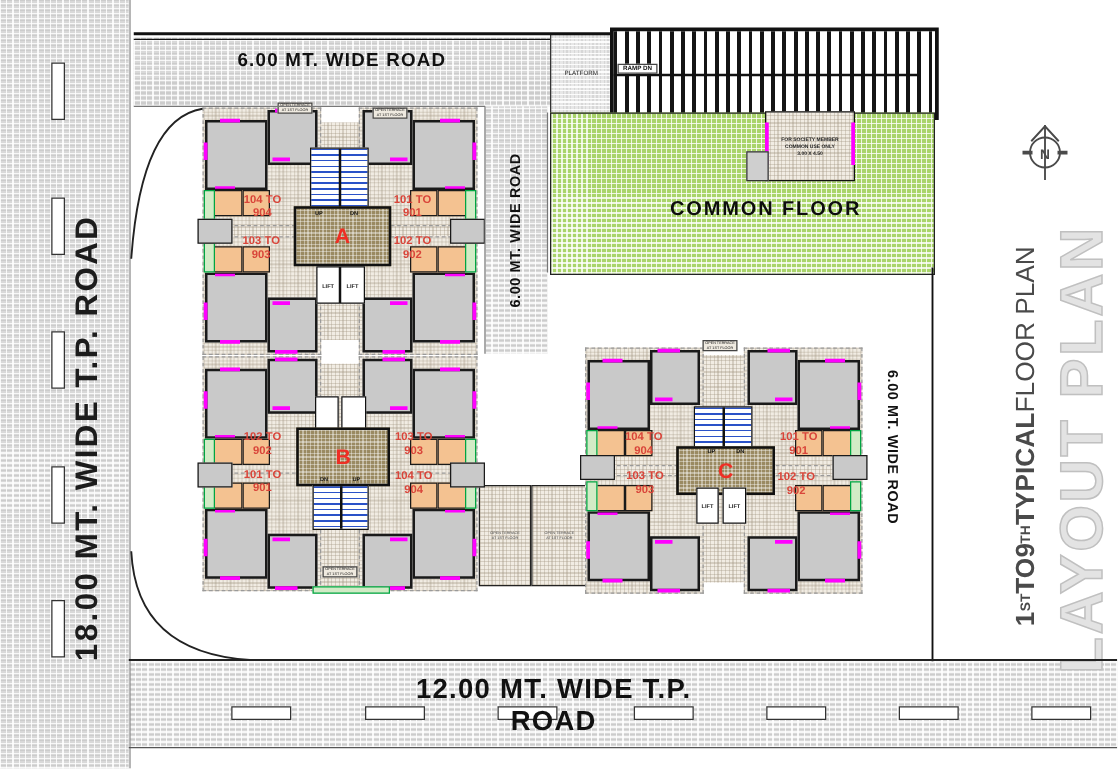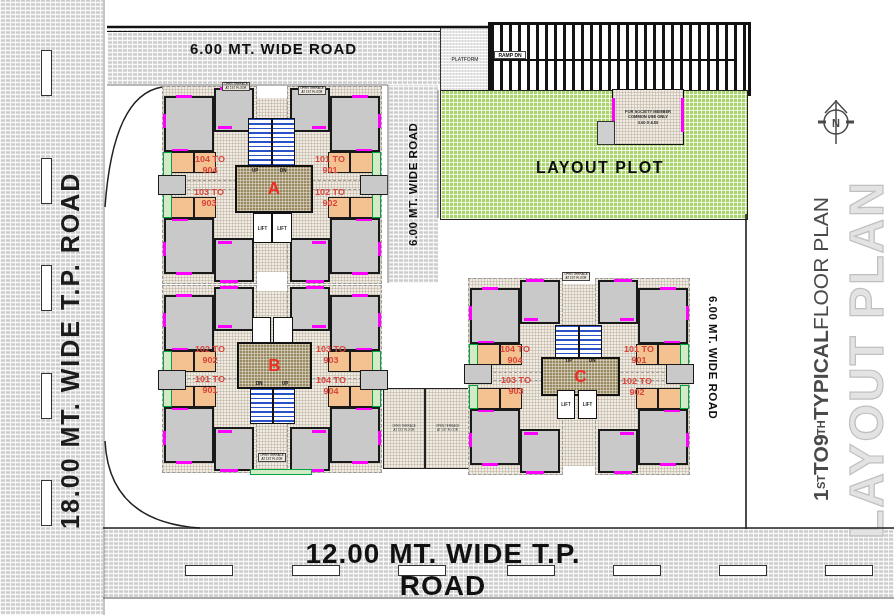--- a/index.html
+++ b/index.html
@@ -32,21 +32,21 @@
   #road-top{left:107px;top:30px;width:333px;height:55px;}
   #road-mid{left:388px;top:85px;width:50px;height:198px;}
   .dash{position:absolute;background:#fff;border:1px solid #333;}
   .dash.v{width:9px;height:44px;left:41px;}
   .dash.h{height:9px;width:46px;top:37px;}
   .road-txt{font-weight:bold;color:#1c1c1c;letter-spacing:1px;}
   #lbl-road-left{position:absolute;left:50px;top:115px;width:40px;height:470px;z-index:2;
     writing-mode:vertical-rl;transform:rotate(180deg);font-size:25px;font-weight:bold;
     display:flex;align-items:center;justify-content:center;letter-spacing:2px;}
   #lbl-road-bottom{position:absolute;left:200px;top:10px;width:280px;text-align:center;
-    font-size:28px;font-weight:bold;letter-spacing:1px;}
+    font-size:22px;font-weight:bold;letter-spacing:1px;}
   #lbl-road-top{position:absolute;left:0;top:10px;width:100%;text-align:center;
     font-size:15px;font-weight:bold;letter-spacing:1px;}
   #lbl-road-mid{position:absolute;left:0;top:0;width:100%;height:100%;
     writing-mode:vertical-rl;transform:rotate(180deg);font-size:11.5px;font-weight:bold;
     display:flex;align-items:center;justify-content:center;letter-spacing:.5px;}
   #lbl-road-right{position:absolute;left:702px;top:296px;height:135px;width:22px;z-index:2;
     writing-mode:vertical-rl;font-size:11.5px;font-weight:bold;letter-spacing:.5px;
     display:flex;align-items:center;}
 
   
@@ -160,21 +160,21 @@
   <div id="platform">
     <div class="lbl">PLATFORM</div>
   </div>
 
   <div id="ramp">
     <div class="divider"></div>
     <div class="chip">RAMP DN</div>
   </div>
 
   <div id="common-plot" class="hatch-green">
-    <div class="lbl">LAYOUT PLOT</div>
+    <div class="lbl">COMMON FLOOR</div>
     <div id="society-box" class="hatch-floor">
       <div class="mgL"></div>
       <div class="mgR"></div>
       <div>FOR SOCIETY MEMBER</div>
       <div>COMMON USE ONLY</div>
       <div>3.00 X 4.50</div>
     </div>
     <div id="hut"></div>
   </div>
 

